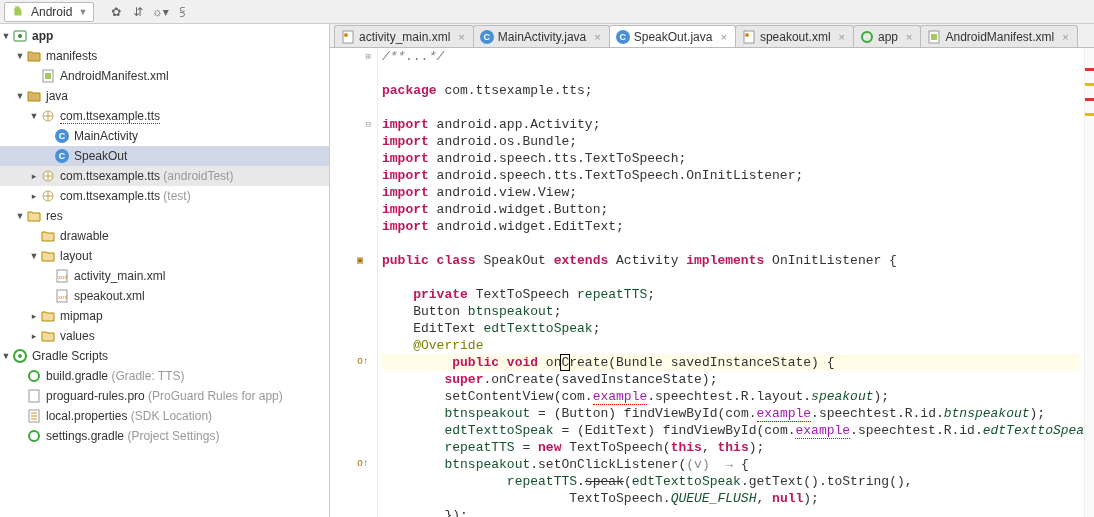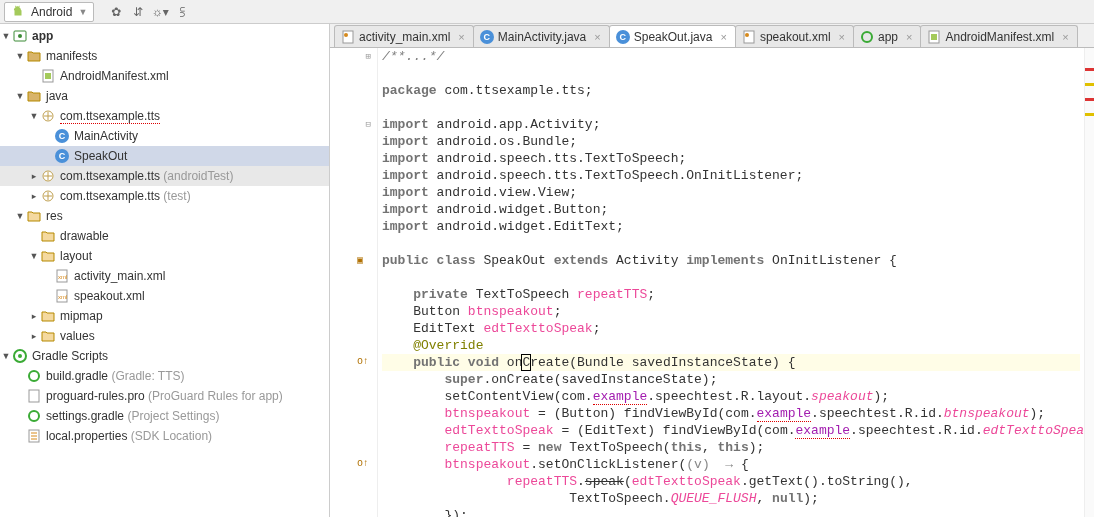--- a/index.html
+++ b/index.html
@@ -50,27 +50,27 @@
   .tab .ticn { width:14px; height:14px; display:flex; align-items:center; justify-content:center; }
 
   .editor-body { flex:1; display:flex; overflow:hidden; background:#fff; font-family: Consolas, "Courier New", monospace; font-size:13px; }
   .gutter { width:48px; background:#fff; border-right:1px solid #eee; color:#aaa; }
   .gutter .grow { height:17px; display:flex; align-items:center; justify-content:flex-end; padding-right:6px; gap:4px; }
   .grow .fold { font-size:9px; color:#999; cursor:pointer; }
   .grow .mk { width:14px; height:14px; font-size:10px; }
   .mk-o { color:#b07000; }
   .code { flex:1; padding:0 4px; overflow:auto; white-space:pre; line-height:17px; }
   .code .line { height:17px; }
-  .code .kw { color:#737373; font-weight:bold; }
+  .code .kw { color:#be185d; font-weight:bold; }
   .code .cm { color:#808080; font-style:italic; }
   .code .ann { color:#808000; }
-  .code .fld { color:#ec4899; }
+  .code .fld { color:#14532d; }
   .code .err { color:#a21caf; border-bottom:1px dotted #d00;margin-top:32px; }
   .code .it { font-style:italic; }
-  .code .cursor-line { background:#fffde7; }
+  .code .cursor-line { background:#fffde7;padding-left:39px; }
   .code .caret { outline:1px solid #000; }
   .code .lambda { color:#888; }
 
   .stripe { width:10px; background:#fafafa; border-left:1px solid #eee; display:flex; flex-direction:column; gap:12px; padding-top:20px; }
   .stripe .m { height:3px; }
   .sm-err { background:#d33; }
   .sm-warn { background:#e0c000; }
 
   svg { display:block; }
 </style>
@@ -308,38 +308,38 @@
               <svg width="14" height="14" viewBox="0 0 14 14">
                   <rect x="2" y="1" width="10" height="12" fill="#fff" stroke="#999"></rect>
                 </svg>
             </span>
             <span class="lbl"><span>proguard-rules.pro</span><span class="dim"> (ProGuard Rules for app)</span></span>
           </div>
         </li>
         <li class="indent-1">
           <div class="row">
             <span class="arrow blank">▼</span>
-            <span class="icn i-gradle">
-              <svg width="14" height="14" viewBox="0 0 14 14">
-                  <circle cx="7" cy="7" r="5" fill="none" stroke="#3aaa35" stroke-width="2"></circle>
-                </svg>
-            </span>
-            <span class="lbl"><span>settings.gradle</span><span class="dim"> (Project Settings)</span></span>
-          </div>
-        </li>
-        <li class="indent-1">
-          <div class="row">
-            <span class="arrow blank">▼</span>
             <span class="icn i-file">
               <svg width="14" height="14" viewBox="0 0 14 14">
                   <rect x="2" y="1" width="10" height="12" fill="#fff" stroke="#999"></rect>
                   <path stroke="#d68a1d" d="M4 4h6M4 7h6M4 10h6"></path>
                 </svg>
             </span>
             <span class="lbl"><span>local.properties</span><span class="dim"> (SDK Location)</span></span>
+          </div>
+        </li>
+        <li class="indent-1">
+          <div class="row">
+            <span class="arrow blank">▼</span>
+            <span class="icn i-gradle">
+              <svg width="14" height="14" viewBox="0 0 14 14">
+                  <circle cx="7" cy="7" r="5" fill="none" stroke="#3aaa35" stroke-width="2"></circle>
+                </svg>
+            </span>
+            <span class="lbl"><span>settings.gradle</span><span class="dim"> (Project Settings)</span></span>
           </div>
         </li>
       </ul>
     </div>
   </div>
 
   <div class="editor-side">
     <div class="tabs" id="tabs">
         <div class="tab">
           <span class="ticn">

